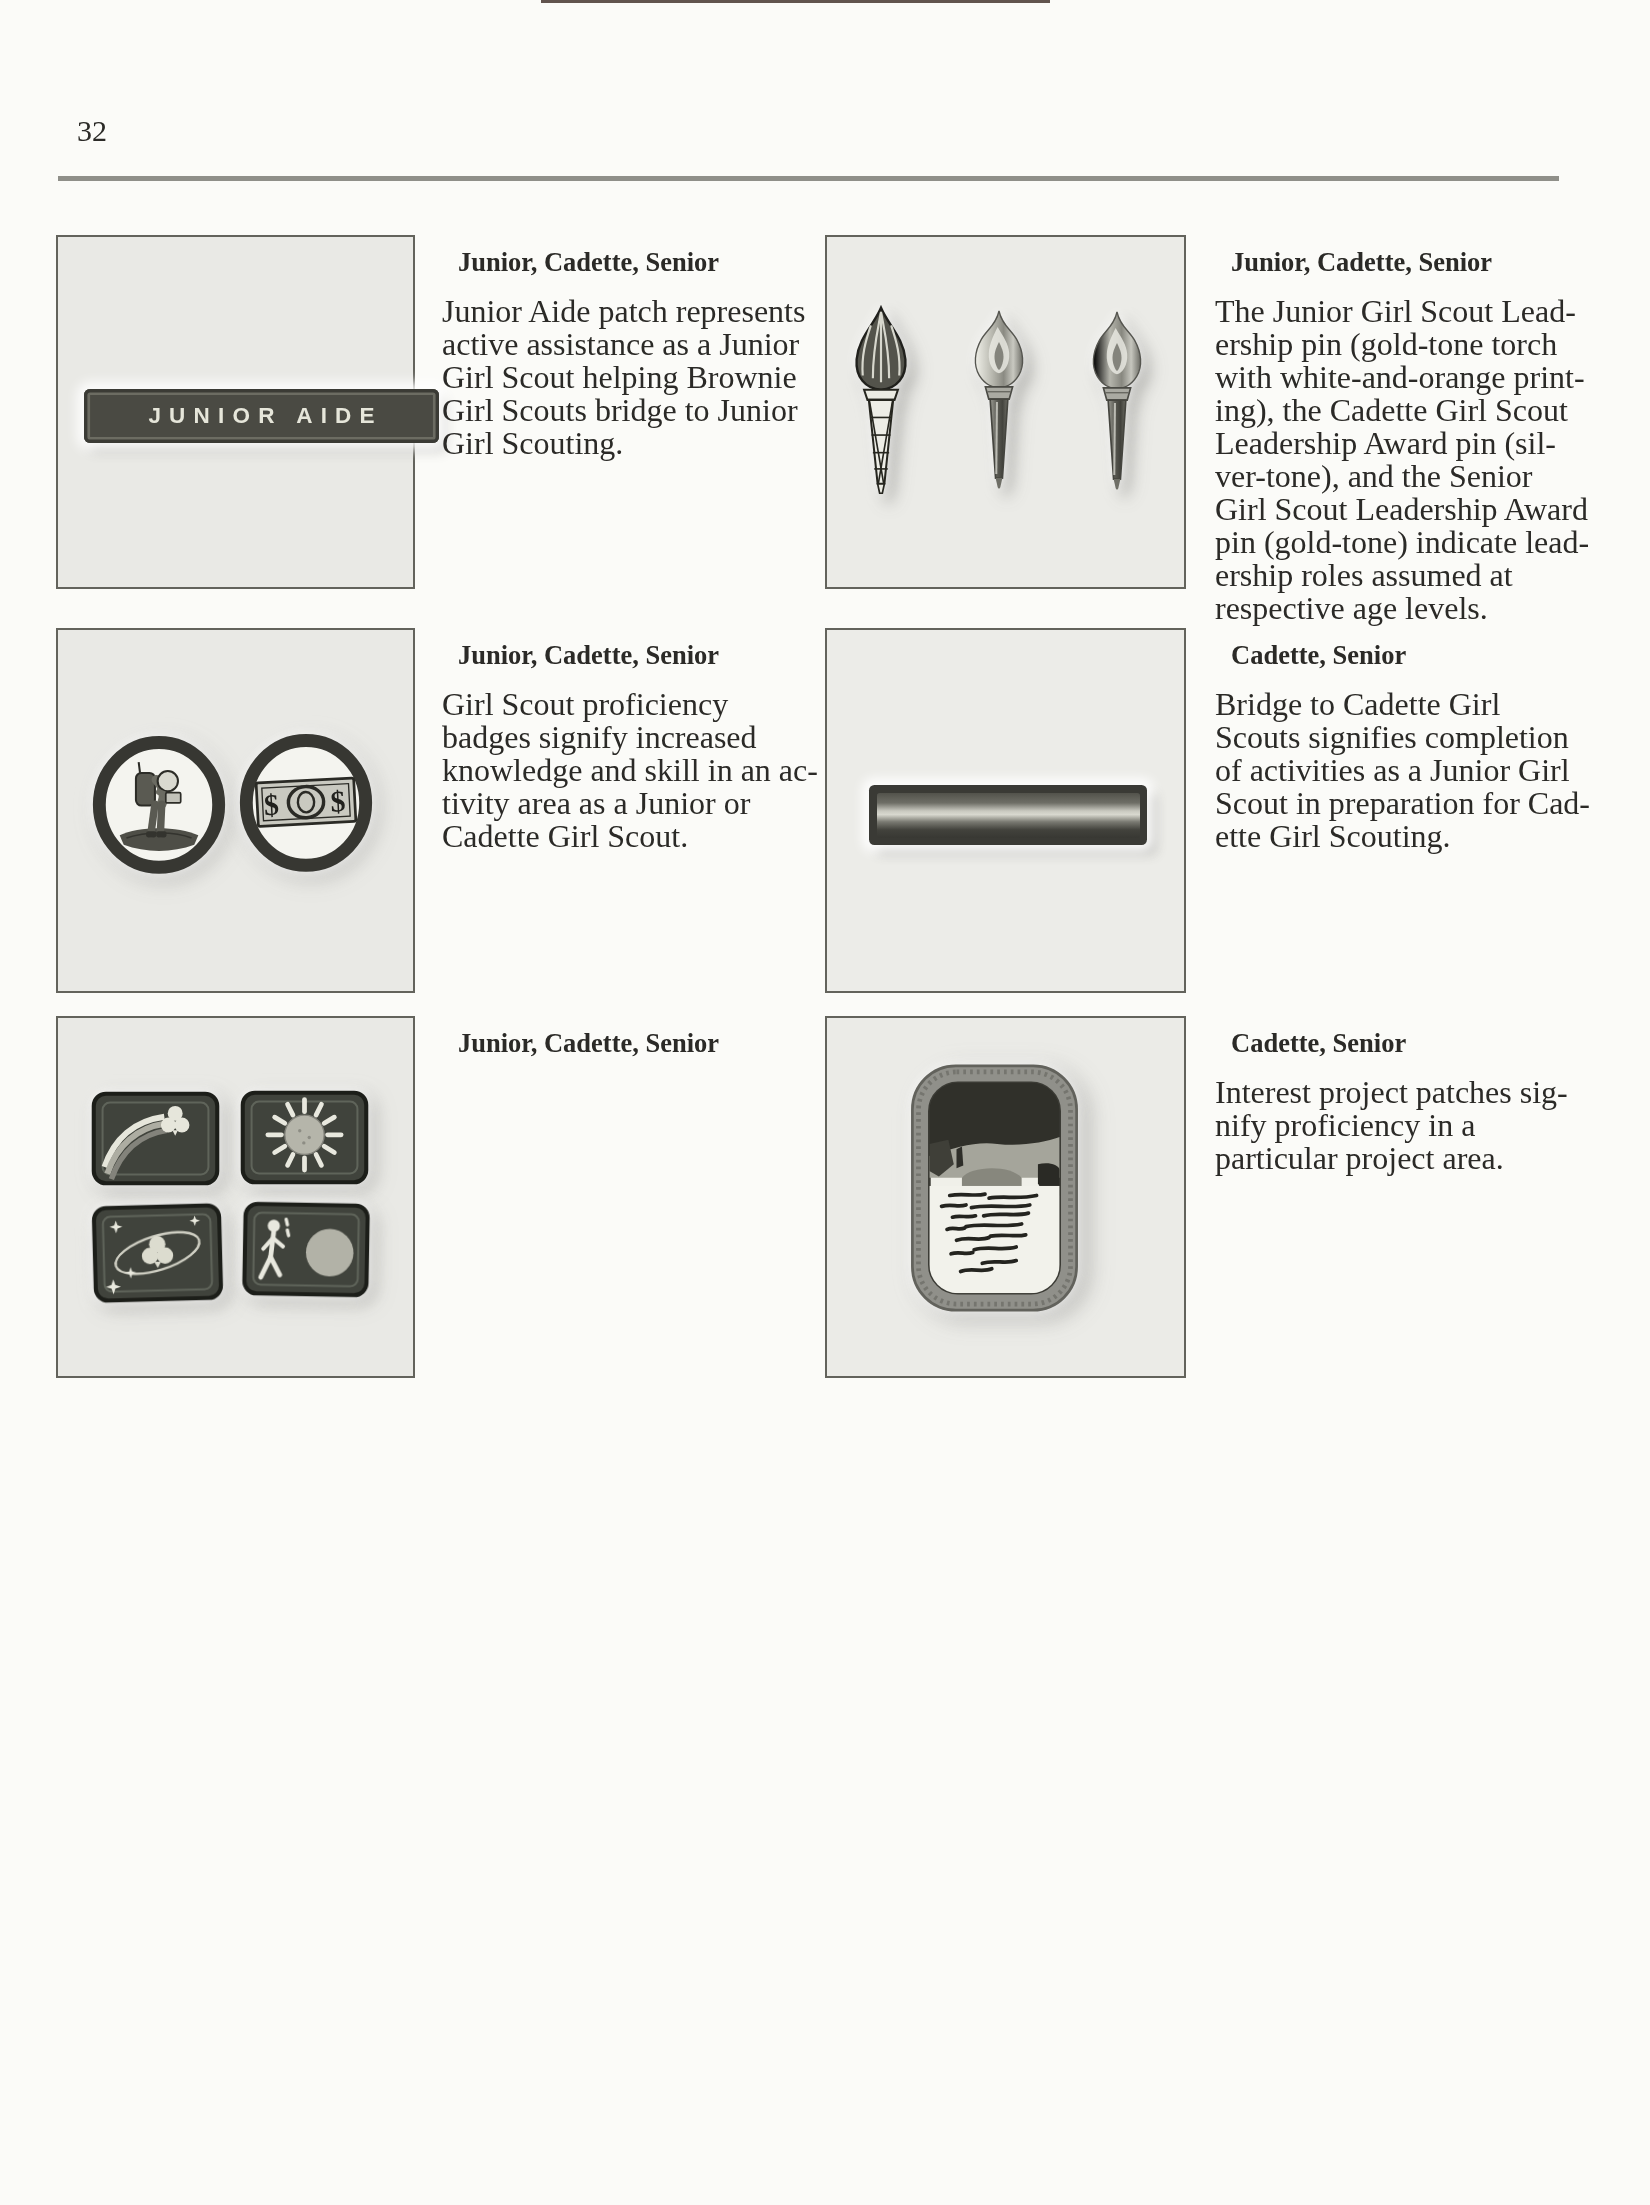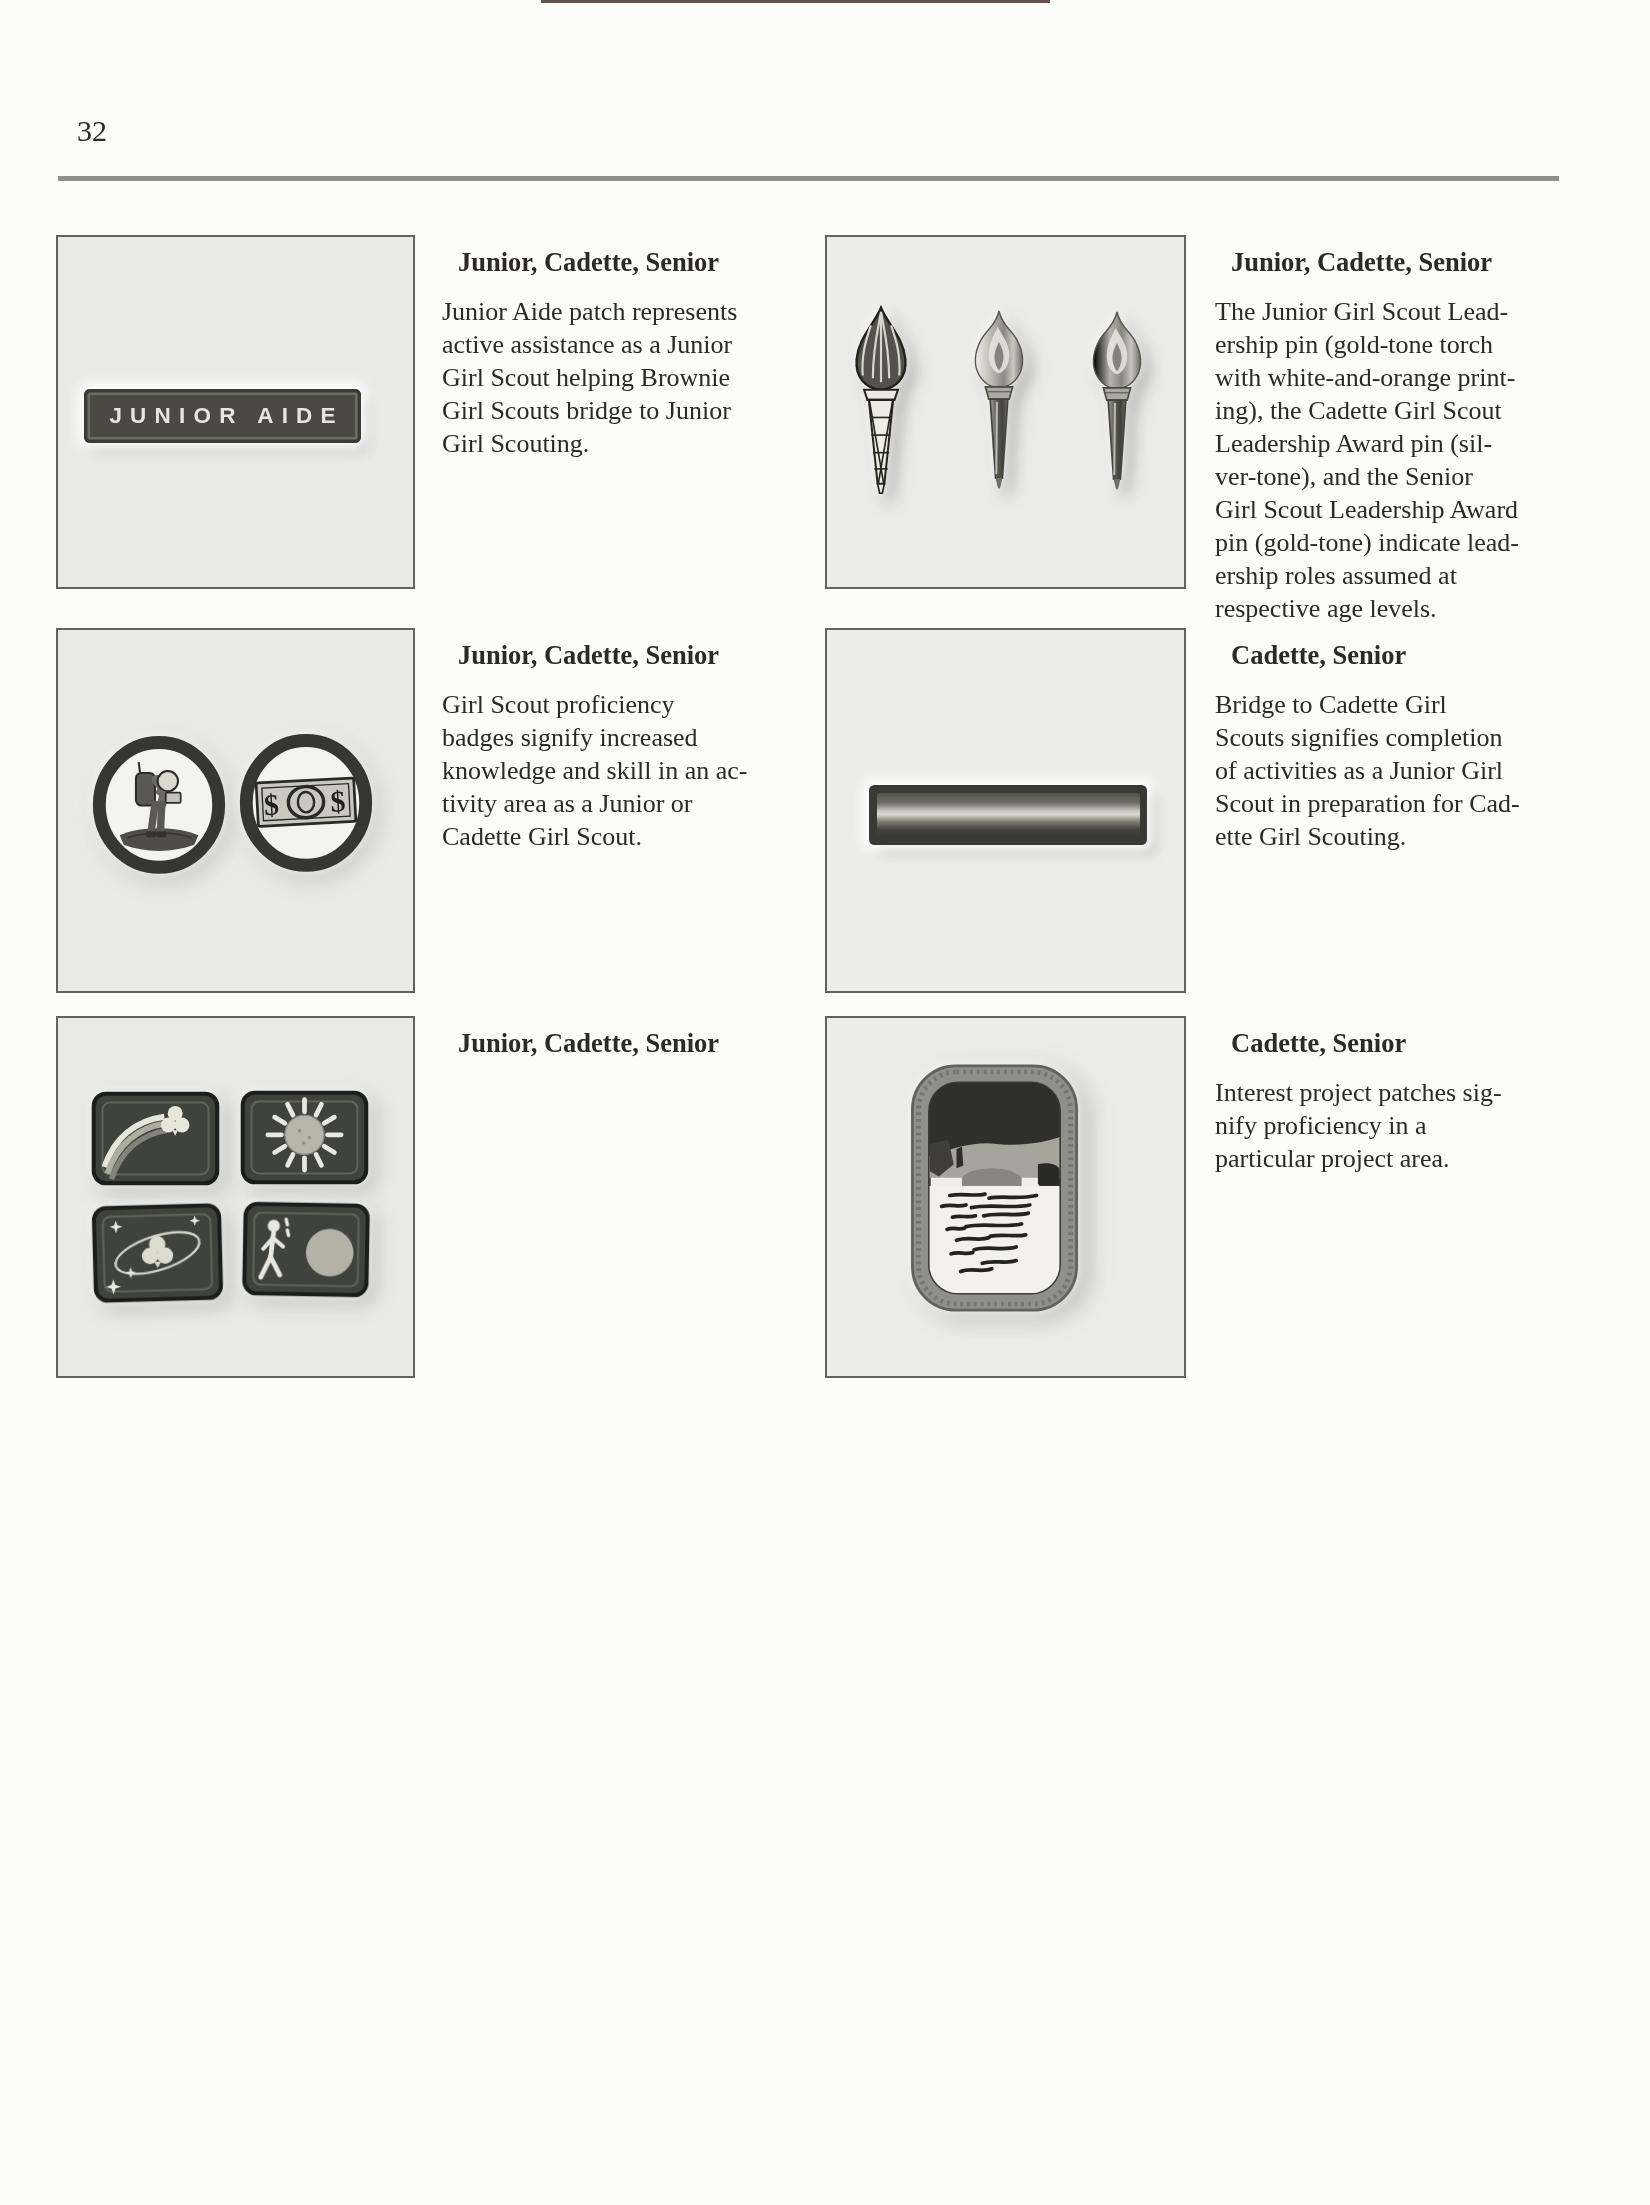--- a/index.html
+++ b/index.html
@@ -16,23 +16,23 @@
   #ph5{left:56px;top:1016px;width:359px;height:362px;}
   #ph6{left:825px;top:1016px;width:361px;height:362px;background:#ebebe7;}
   .tblock{position:absolute;width:381px;}
   #t1{left:442px;top:230px;}
   #t2{left:1215px;top:230px;}
   #t3{left:442px;top:623px;}
   #t4{left:1215px;top:623px;}
   #t5{left:442px;top:1011px;}
   #t6{left:1215px;top:1011px;}
   .heading{margin:16px;font-size:26.5px;line-height:33px;font-weight:bold;}
-  .body{margin:0;font-size:26px;line-height:33px;white-space:pre-line;}
+  .body{margin:0;font-size:32px;line-height:33px;white-space:pre-line;}
   
-  .jpatch{position:absolute;left:26px;top:152px;width:277px;height:54px;background:#4a4a43;border-radius:6.1px;
+  .jpatch{position:absolute;left:26px;top:152px;width:355px;height:54px;background:#4a4a43;border-radius:6.1px;
       display:flex;align-items:center;justify-content:center;
       box-shadow:inset 0 0 0 3.4px #3b3b35, inset 0 0 0 6.1px #6c6c62,
                  0 0 12.2px 6.8px rgba(255,255,255,.9), 6.8px 8.2px 11px rgba(90,90,85,.28);}
   .jpatch span{font-family:"Liberation Sans",sans-serif;font-weight:700;font-size:22.5px;
       letter-spacing:8.2px;padding-left:8.2px;color:#e6e6da;}
   .torch{position:absolute;filter:drop-shadow(0 0 6.1px rgba(255,255,255,.85)) drop-shadow(8.2px 9.5px 6.8px rgba(70,70,65,.3));}
   .torchA{left:10.2px;top:65px;}
   .torchB{left:131px;top:67px;}
   .torchC{left:249px;top:68px;}
   .badge{position:absolute;filter:drop-shadow(0 0 8.2px rgba(255,255,255,.95)) drop-shadow(5.4px 6.8px 8.2px rgba(80,80,75,.25));}

